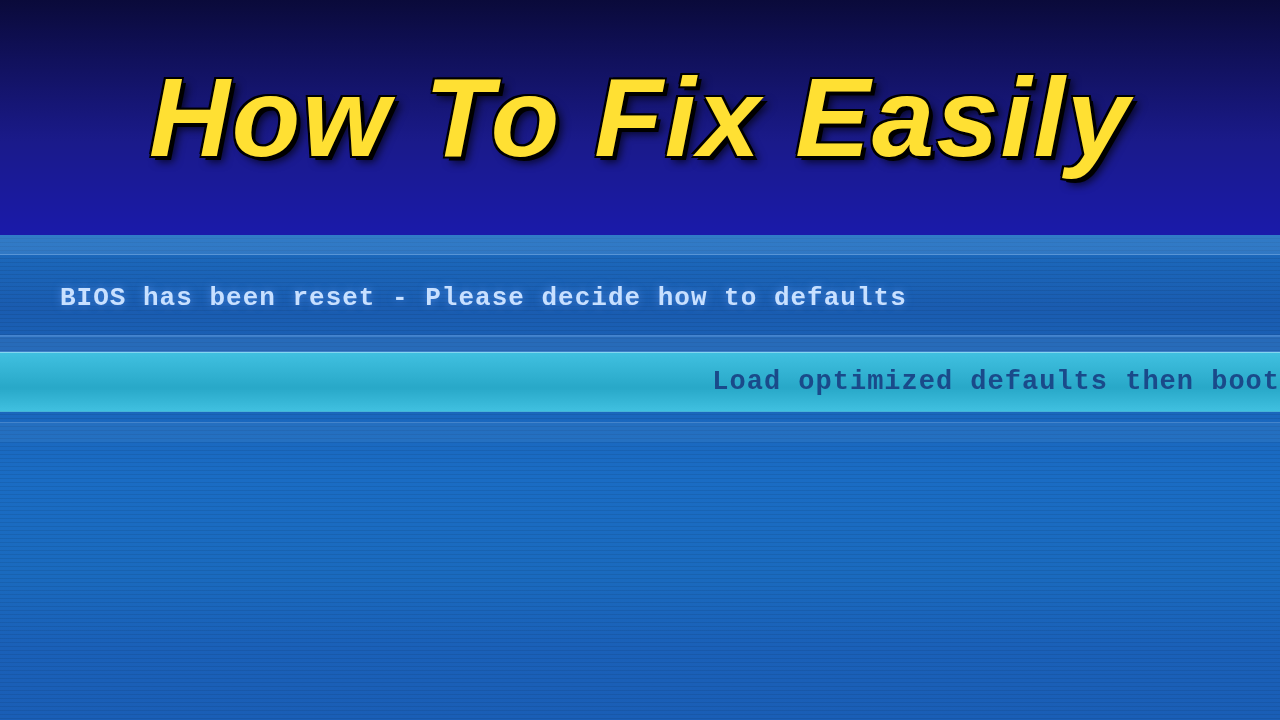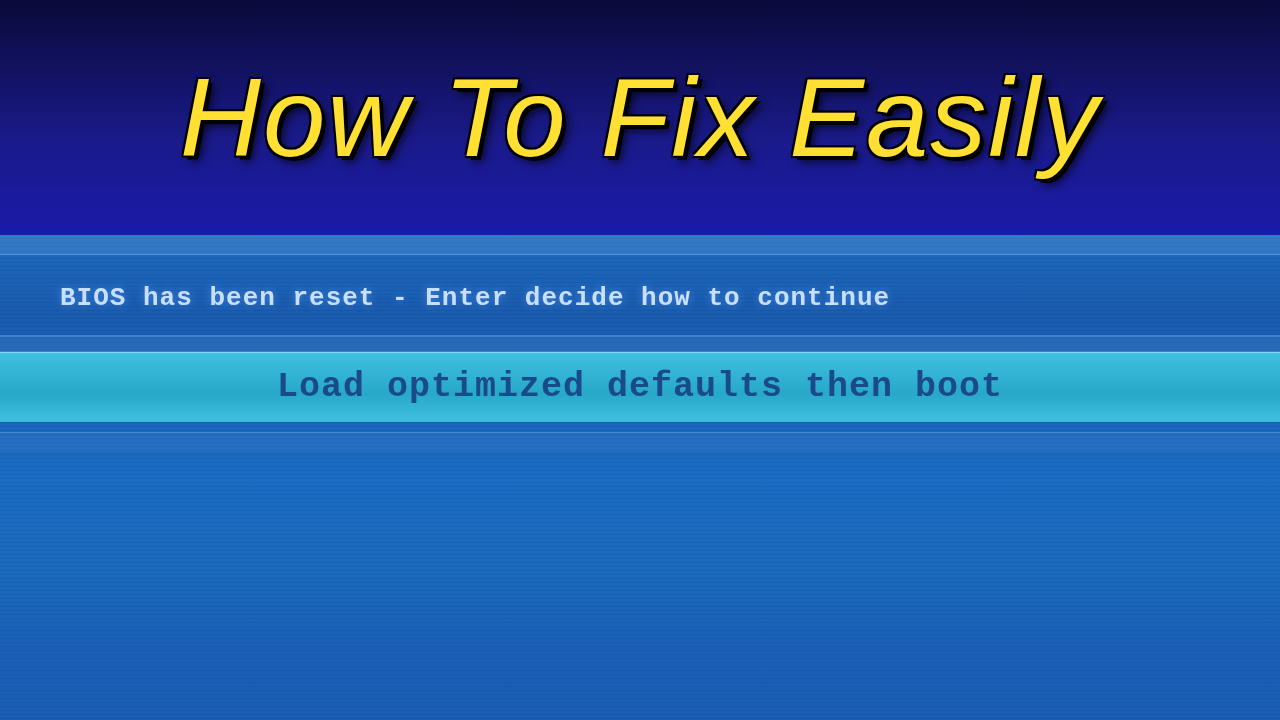--- a/index.html
+++ b/index.html
@@ -28,21 +28,21 @@
       height: 235px;
       background: linear-gradient(180deg, #0a0a3a 0%, #1a1a8a 60%, #1a1aaa 100%);
       display: flex;
       align-items: center;
       justify-content: center;
       position: relative;
     }
 
     .main-title {
       font-size: 112px;
-      font-weight: 400;
+      font-weight: 700;
       color: #FFE033;
       text-shadow: 
         4px 4px 0px #000,
         -2px -2px 0px #000,
         2px -2px 0px #000,
         -2px 2px 0px #000,
         6px 6px 8px rgba(0,0,0,0.7);
       font-style: italic;
       letter-spacing: 2px;
       line-height: 1;
@@ -115,24 +115,24 @@
     
     .bios-menu {
       display: flex;
       flex-direction: column;
       align-items: center;
       padding: 0;
     }
 
     .menu-item {
       width: 100%;
-      text-align: center;
+      text-align: right;
       padding: 14px 0;
       font-family: 'Courier New', Courier, monospace;
-      font-size: 35px;
+      font-size: 27px;
       font-weight: bold;
       letter-spacing: 1px;
       color: #aaccff;
       text-shadow: 0 0 6px rgba(80, 140, 220, 0.5);
     }
 
     .menu-item.selected {
       background: linear-gradient(180deg, #40c0e0 0%, #30b0d0 40%, #28a8c8 60%, #40c0e0 100%);
       color: #1a4a8a;
       text-shadow: none;
@@ -163,21 +163,21 @@
   <div class="title-area">
     <h1 class="main-title">How To Fix Easily</h1>
   </div>
 
   <div class="bios-screen">
     <div class="bios-inner">
 
       <div class="stripe-top"></div>
 
       <div class="bios-message-area">
-        <span class="bios-message">BIOS has been reset - Enter decide how to continue</span>
+        <span class="bios-message">BIOS has been reset - Please decide how to defaults</span>
       </div>
 
       <div class="stripe-separator"></div>
 
       <div class="bios-menu">
 
         <div class="menu-item selected">
           <span>Load optimized defaults then boot</span>
         </div>
 

